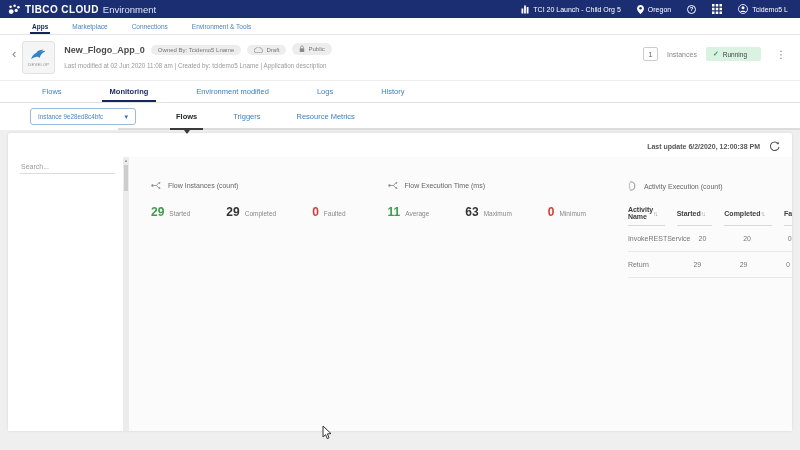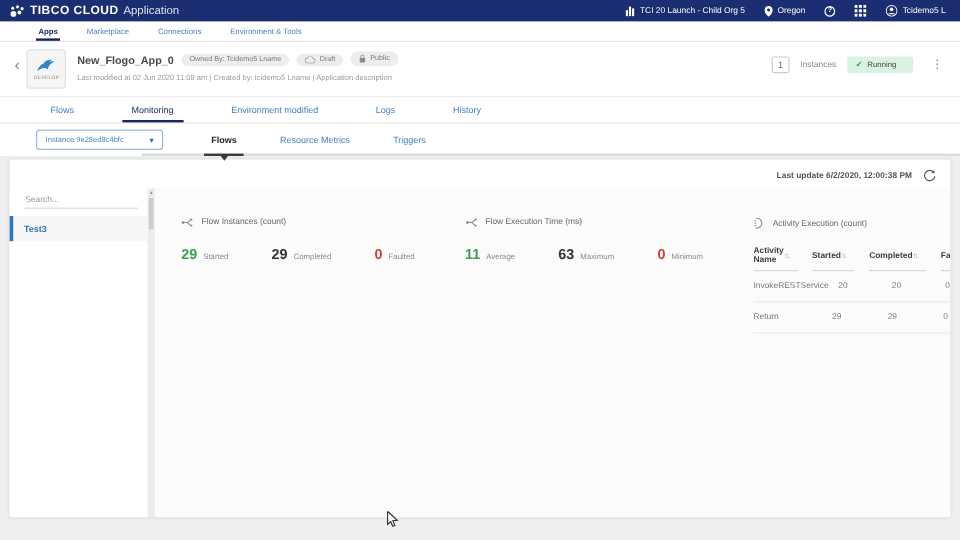--- a/index.html
+++ b/index.html
@@ -34,21 +34,21 @@
   .header-right { margin-left:auto; display:flex; align-items:center; gap:9px; padding-top:7px; }
   .count-box { border:1px solid #ccc; border-radius:2px; min-width:15px; height:14px; display:flex; align-items:center; justify-content:center; font-size:7.5px; color:#666; padding:0 3px; background:#fff; }
   .instances-label { font-size:7px; color:#888; }
   .running { background:#d9f2e2; border-radius:2px; padding:3px 14px 3px 7px; font-size:6.5px; color:#444; display:flex; gap:4px; align-items:center; }
   .running .check { color:#2aa558; font-weight:bold; font-size:7px; }
   .kebab { color:#777; font-size:10px; margin-left:6px; letter-spacing:0; }
 
   
   .apptabs { background:#fff; height:22px; border-bottom:1px solid #e2e2e2; display:flex; align-items:stretch; padding-left:18px; font-size:7.5px; }
   .apptab { color:#3f7fc1; display:flex; align-items:center; padding:0 24px; position:relative; }
-  .apptab.active { color:#16275f; font-weight:normal;text-align:center; }
+  .apptab.active { color:#16275f; font-weight:bold;text-align:center; }
   .apptab.active::after { content:""; position:absolute; left:16px; right:16px; bottom:0; height:2px; background:#16275f; }
 
   
   .subbar { background:#fff; height:27px; display:flex; align-items:center; padding-left:30px; position:relative; }
   .subbar::after { content:""; position:absolute; bottom:0; left:118px; right:0; height:2px; background:#dcdcdc; }
   .inst-select { border:1px solid #9db9dd; border-radius:3px; height:17px; display:flex; align-items:center; justify-content:space-between; width:106px; padding:0 7px; font-size:6.3px; color:#4a84c4; background:#fff; }
   .caret { color:#2f6fba; font-size:7px; }
   .subtabs { display:flex; margin-left:22px; font-size:7.5px; height:100%; align-items:stretch; }
   .subtab { color:#3f7fc1; padding:0 18px; display:flex; align-items:center; position:relative; }
   .subtab.active { color:#24262b; font-weight:bold; }
@@ -93,21 +93,21 @@
 <div class="topbar">
   <div class="brand">
     <svg width="13" height="11" viewBox="0 0 13 11">
       <circle cx="3.2" cy="7.6" r="2.4" fill="#fff"></circle>
       <circle cx="2.6" cy="2.8" r="1.3" fill="#fff"></circle>
       <circle cx="6.6" cy="1.7" r="1.3" fill="#fff"></circle>
       <circle cx="10.4" cy="3.2" r="1.3" fill="#fff"></circle>
       <circle cx="8.2" cy="6.4" r="1.6" fill="#fff"></circle>
     </svg>
     <span class="brand-bold">TIBCO CLOUD</span>
-    <span class="brand-reg">Application</span>
+    <span class="brand-reg">Environment</span>
   </div>
   <div class="tb-right">
     <div class="tb-item">
       <svg width="8" height="9" viewBox="0 0 8 9">
         <rect x="0.5" y="3.5" width="1.8" height="5" fill="#fff"></rect>
         <rect x="3.1" y="0.5" width="1.8" height="8" fill="#fff"></rect>
         <rect x="5.7" y="2" width="1.8" height="6.5" fill="#fff"></rect>
       </svg>
       <span>TCI 20 Launch - Child Org 5</span>
     </div>
@@ -201,38 +201,37 @@
 <div class="subbar">
   <div class="inst-select">
     <span>Instance 9e28ed8c4bfc</span>
     <span class="caret">▾</span>
   </div>
   <div class="subtabs">
     <div class="subtab active">
         <span>Flows</span>
         <span class="ptr"></span>
       </div>
+    <div class="subtab">Triggers</div>
     <div class="subtab">Resource Metrics</div>
-    <div class="subtab">Triggers</div>
   </div>
 </div>
 
 <div class="contentarea">
   <div class="card">
     <div class="card-top">
       <span>Last update 6/2/2020, 12:00:38 PM</span>
       <svg width="11" height="11" viewBox="0 0 12 12">
         <path d="M10.2 3.2 A4.7 4.7 0 1 0 10.9 6.4" fill="none" stroke="#555" stroke-width="1.1"></path>
         <path d="M10.6 0.8 L10.6 3.6 L7.8 3.4 Z" fill="#555"></path>
       </svg>
     </div>
     <div class="card-body">
       <div class="sidebar">
         <input class="search" type="text" placeholder="Search..." style="">
-        <div class="side-item">Test3</div>
       </div>
       <div class="side-scroll">▴<div class="thumb"></div></div>
 
       <div class="mainpanel">
         <div class="panel-grid">
 
           <div>
             <div class="section-head">
               <svg width="11" height="9" viewBox="0 0 13 10">
                 <circle cx="1.8" cy="5" r="1.4" fill="#888"></circle>

